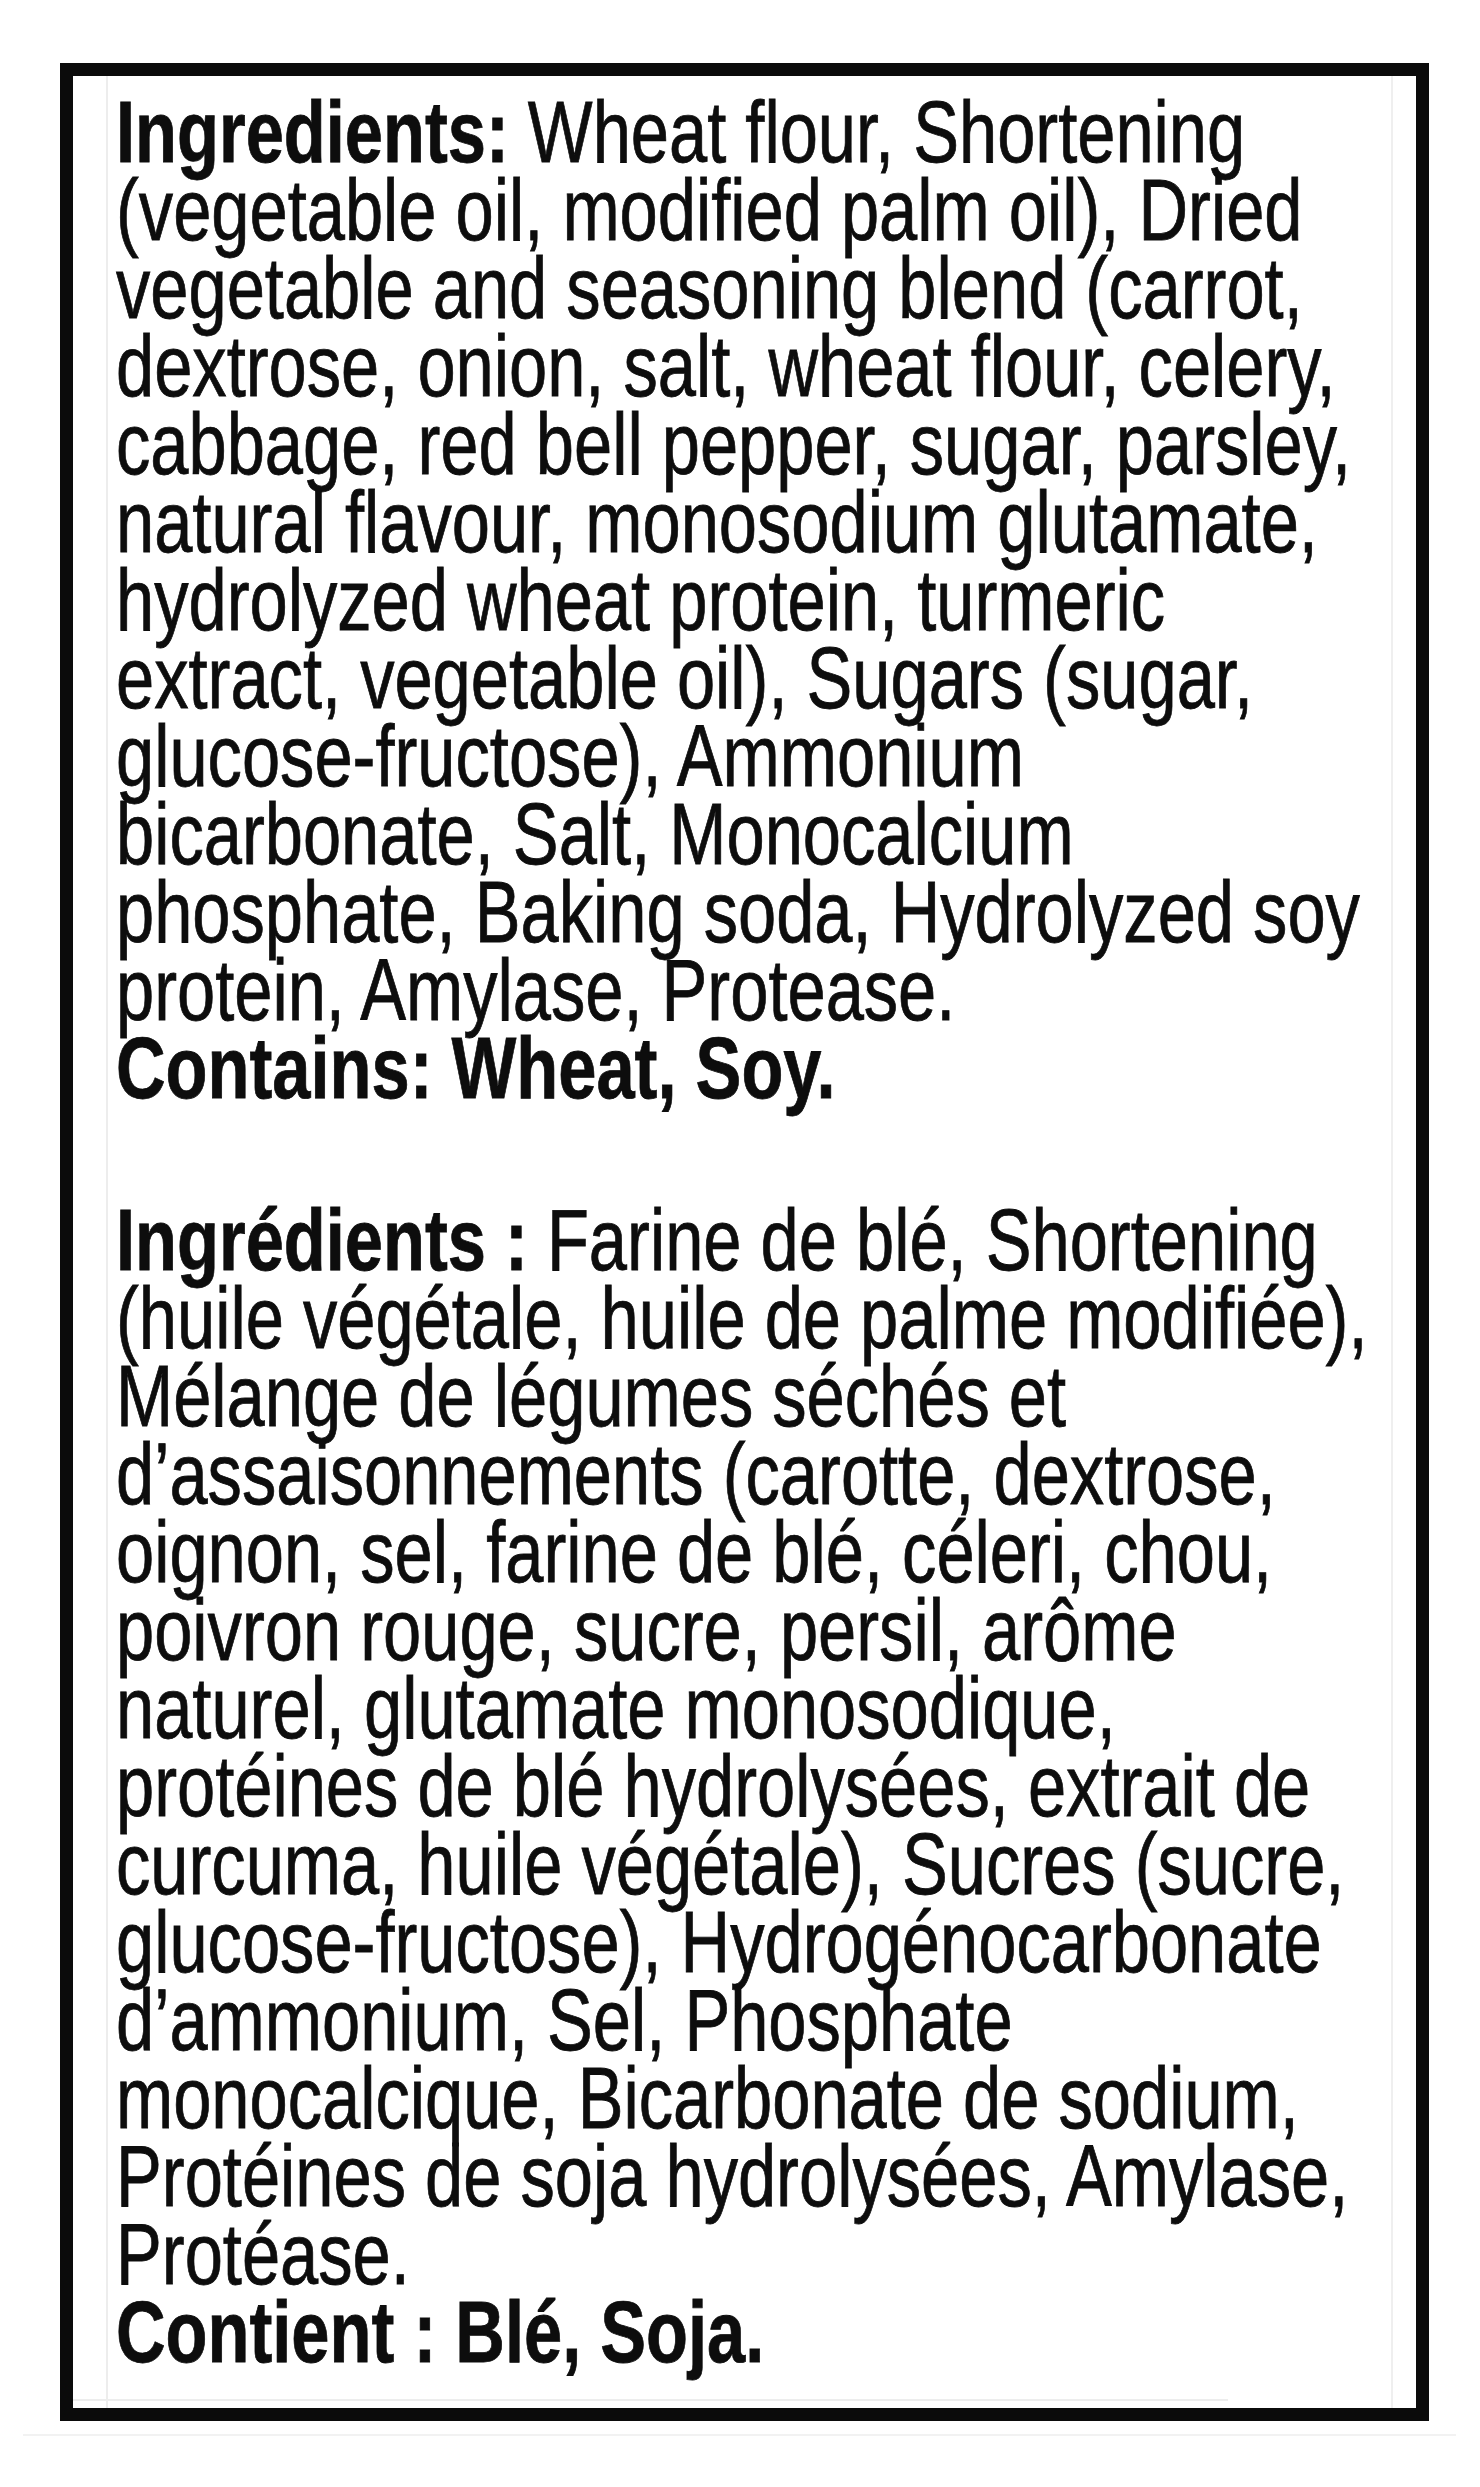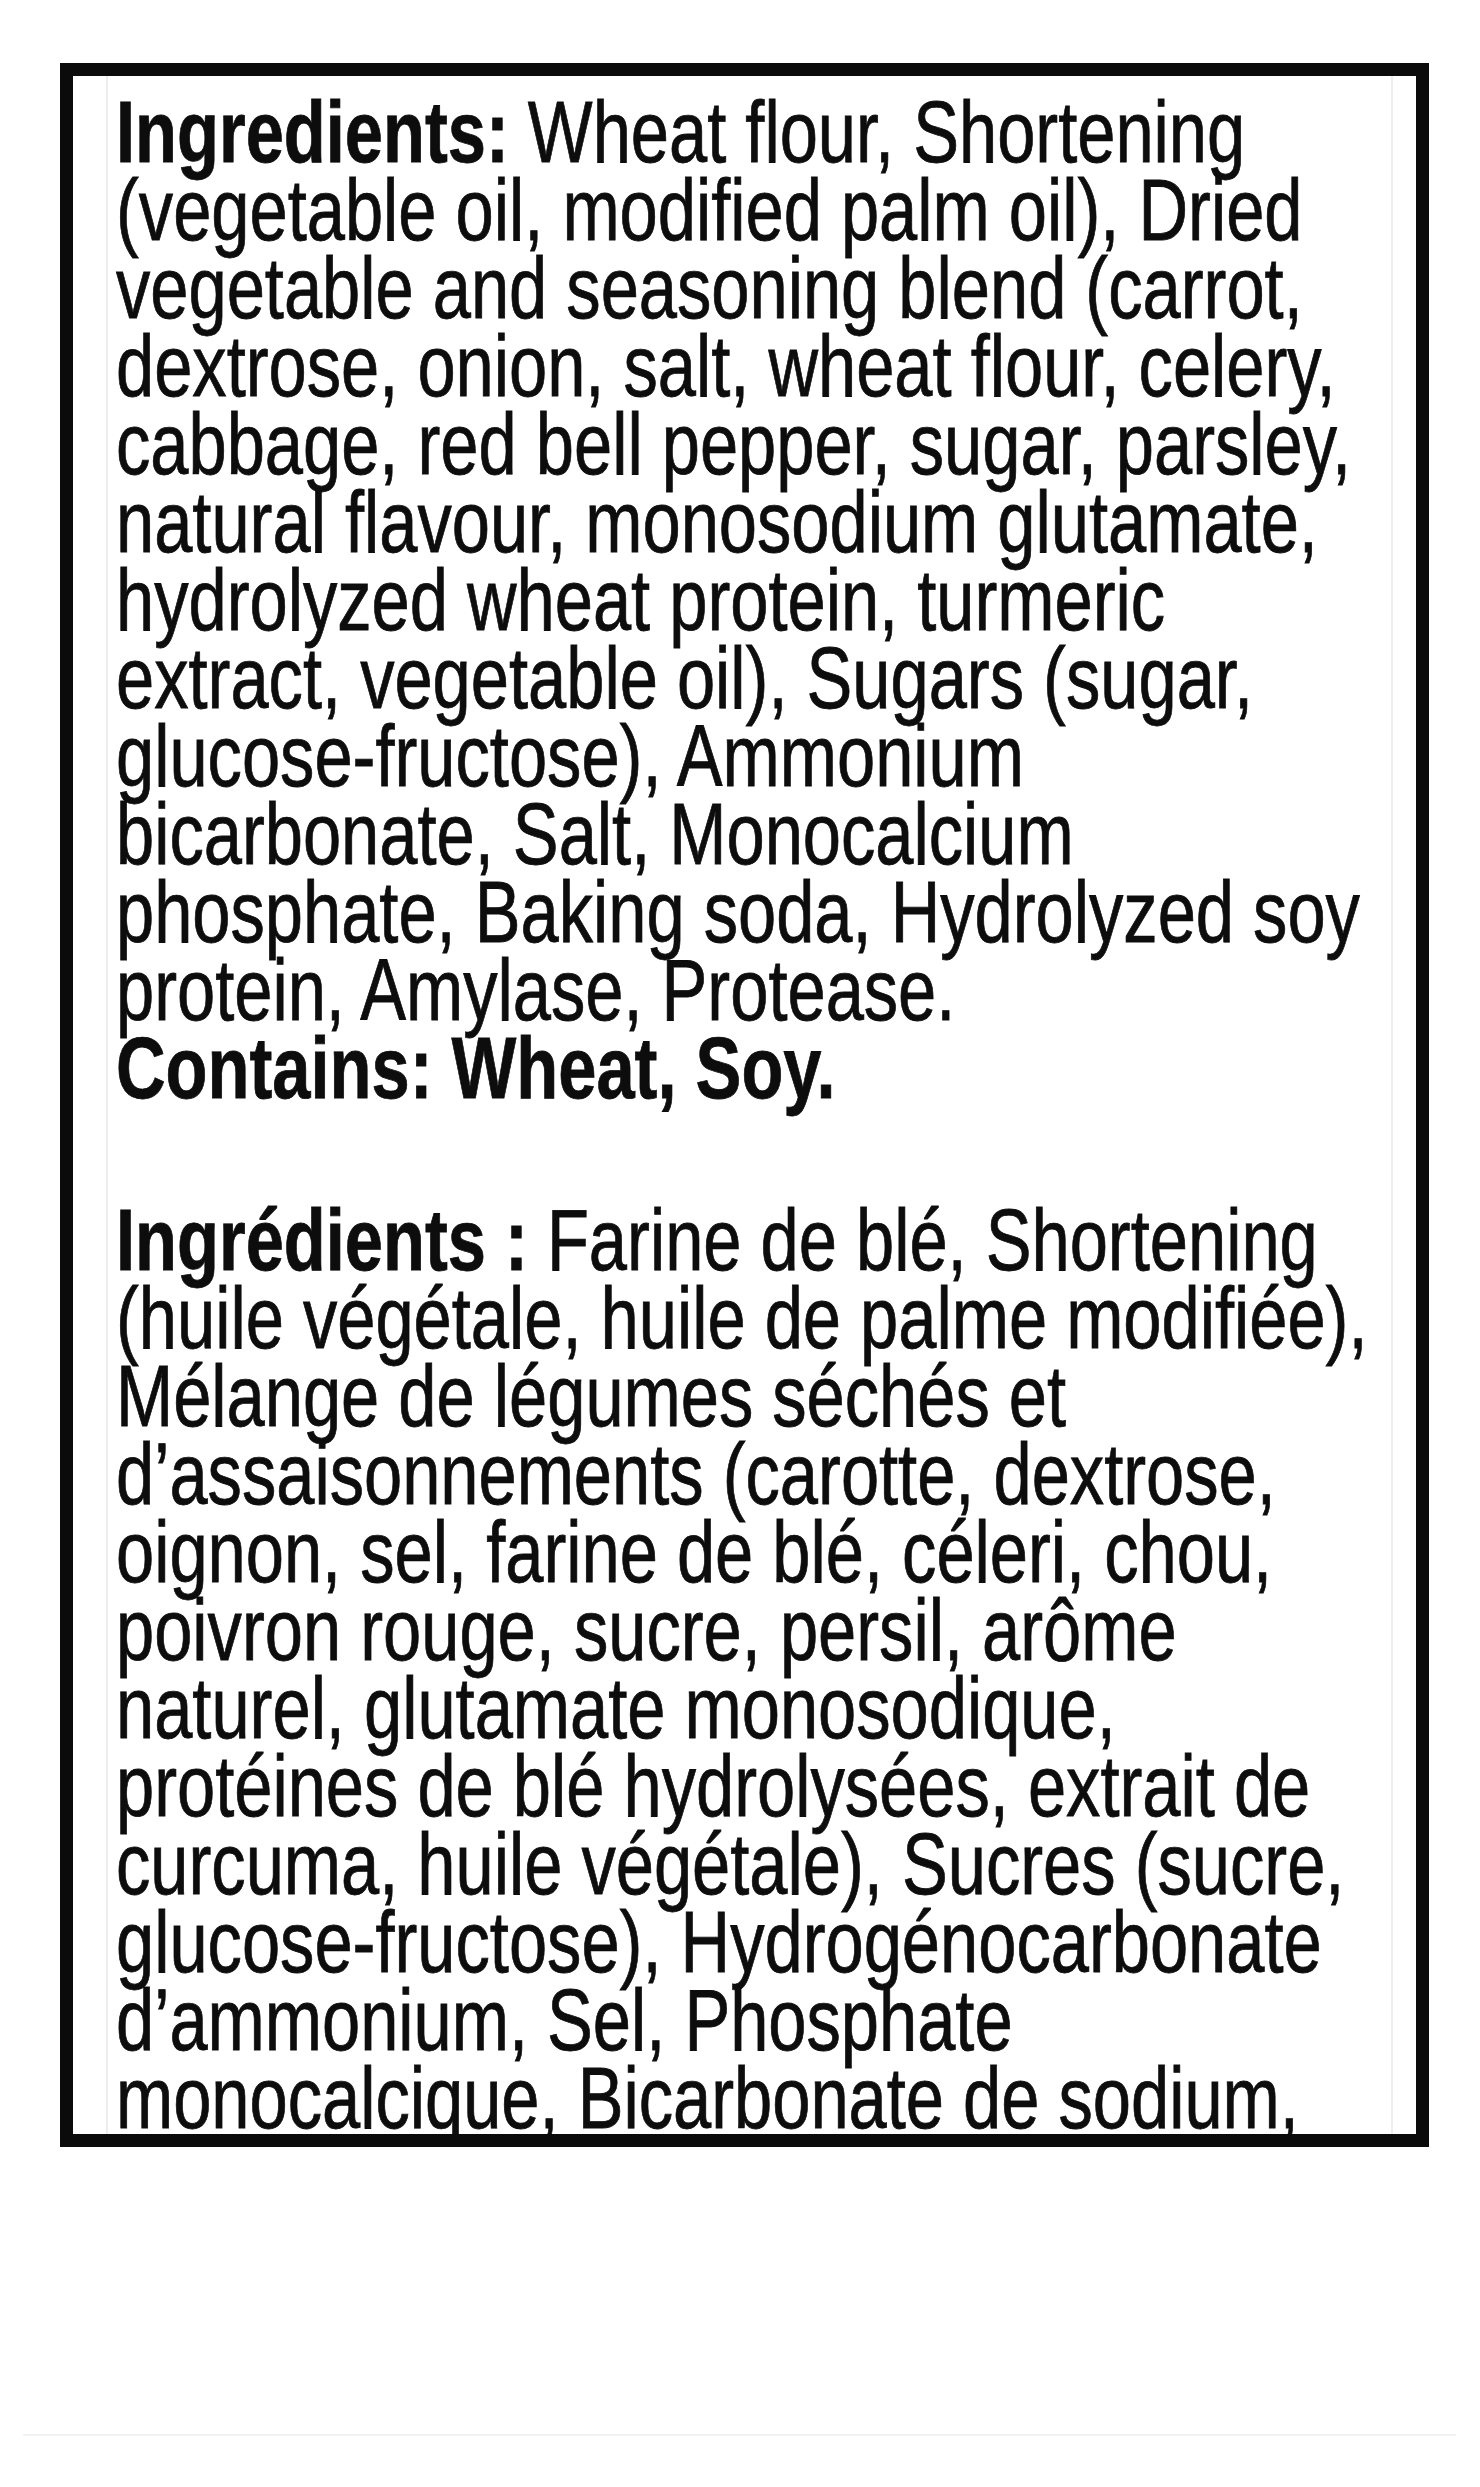--- a/index.html
+++ b/index.html
@@ -12,21 +12,21 @@
     height: 2487px;
     position: relative;
     font-family: "Liberation Sans", sans-serif;
     color: #0d0d0d;
   }
   .label-box {
     position: absolute;
     left: 60px;
     top: 63px;
     width: 1369px;
-    height: 2084px;
+    height: 2358px;
     box-sizing: border-box;
     border: 13px solid #0b0b0b;
     background: #ffffff;
     overflow: hidden;
   }
   
   .scan-v1 { position: absolute; left: 33px;  top: 0; width: 2.3px; height: 100%; background: #ededed; }
   .scan-v2 { position: absolute; left: 1318px; top: 0; width: 2.3px; height: 100%; background: #efefef; }
   .scan-h1 { position: absolute; left: 0; top: 2323px; width: 1155px; height: 2.3px; background: #ededed; }
   .page-edge-line { position: absolute; left: 23px; top: 2434px; width: 1433px; height: 2.3px; background: #f2f2f2; }

